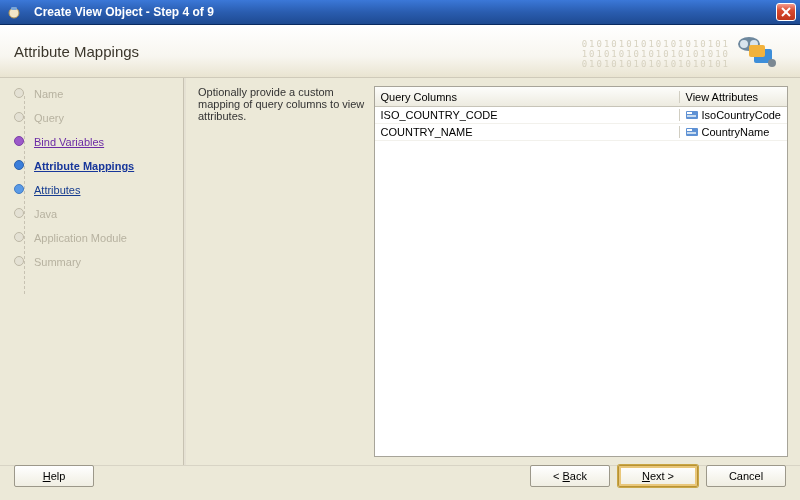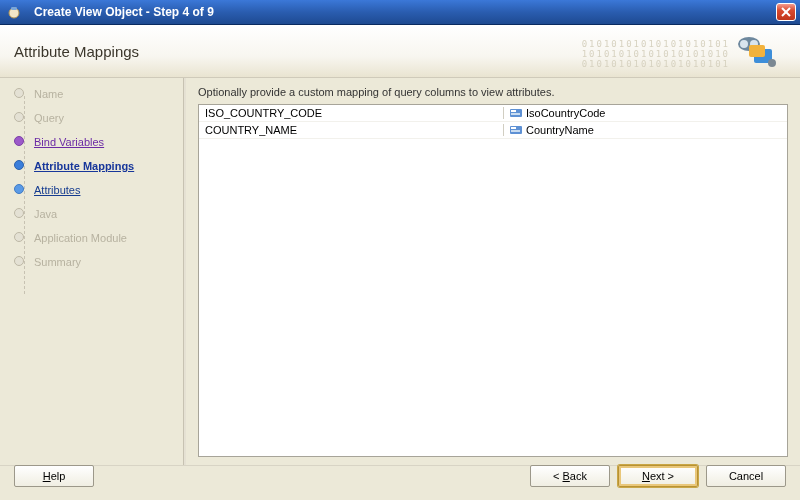--- a/index.html
+++ b/index.html
@@ -109,21 +109,21 @@
   .splitter {
     width: 3px;
     border-left: 1px solid #c7c2b2;
     background: #e5e1d3;
     cursor: default;
   }
   .main-panel {
     flex: 1;
     padding: 8px 12px;
     display: flex;
-    flex-direction: column;
+    flex-direction: row;
   }
   .instruction {
     color: #333;
     margin-bottom: 6px;
   }
   .grid {
     border: 1px solid #a7a499;
     background: #fff;
     flex: 1;
     display: flex;
@@ -250,20 +250,24 @@
       <span class="nav-label">Summary</span>
     </div>
   </div>
 
   <div class="splitter"></div>
 
   <div class="main-panel">
     <div class="instruction">Optionally provide a custom mapping of query columns to view attributes.</div>
 
     <div class="grid">
+      <div class="grid-head">
+        <div class="col1">Query Columns</div>
+        <div class="col2">View Attributes</div>
+      </div>
 
       <div class="grid-row">
         <div class="col1">ISO_COUNTRY_CODE</div>
         <div class="col2">
           <span class="attr-icon">
             <svg width="12" height="10" viewBox="0 0 12 10">
                 <rect x="0" y="1" width="12" height="8" rx="1" fill="#5e91d4"></rect>
                 <rect x="1" y="2" width="5" height="2" fill="#fff"></rect>
                 <rect x="1" y="5" width="9" height="2" fill="#c9dcf0"></rect>
               </svg>

